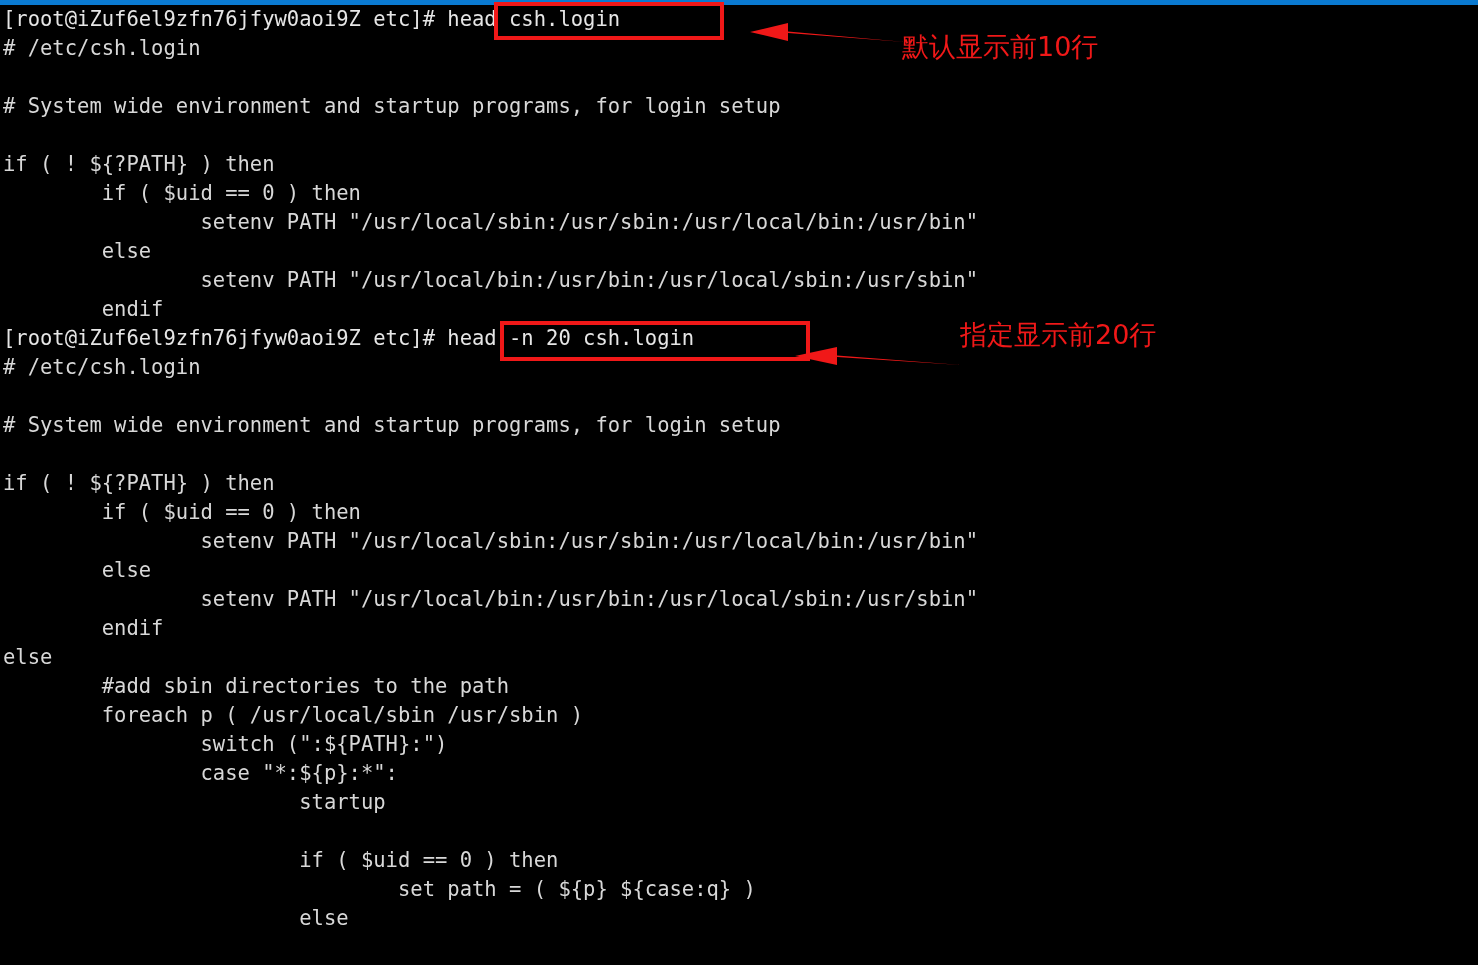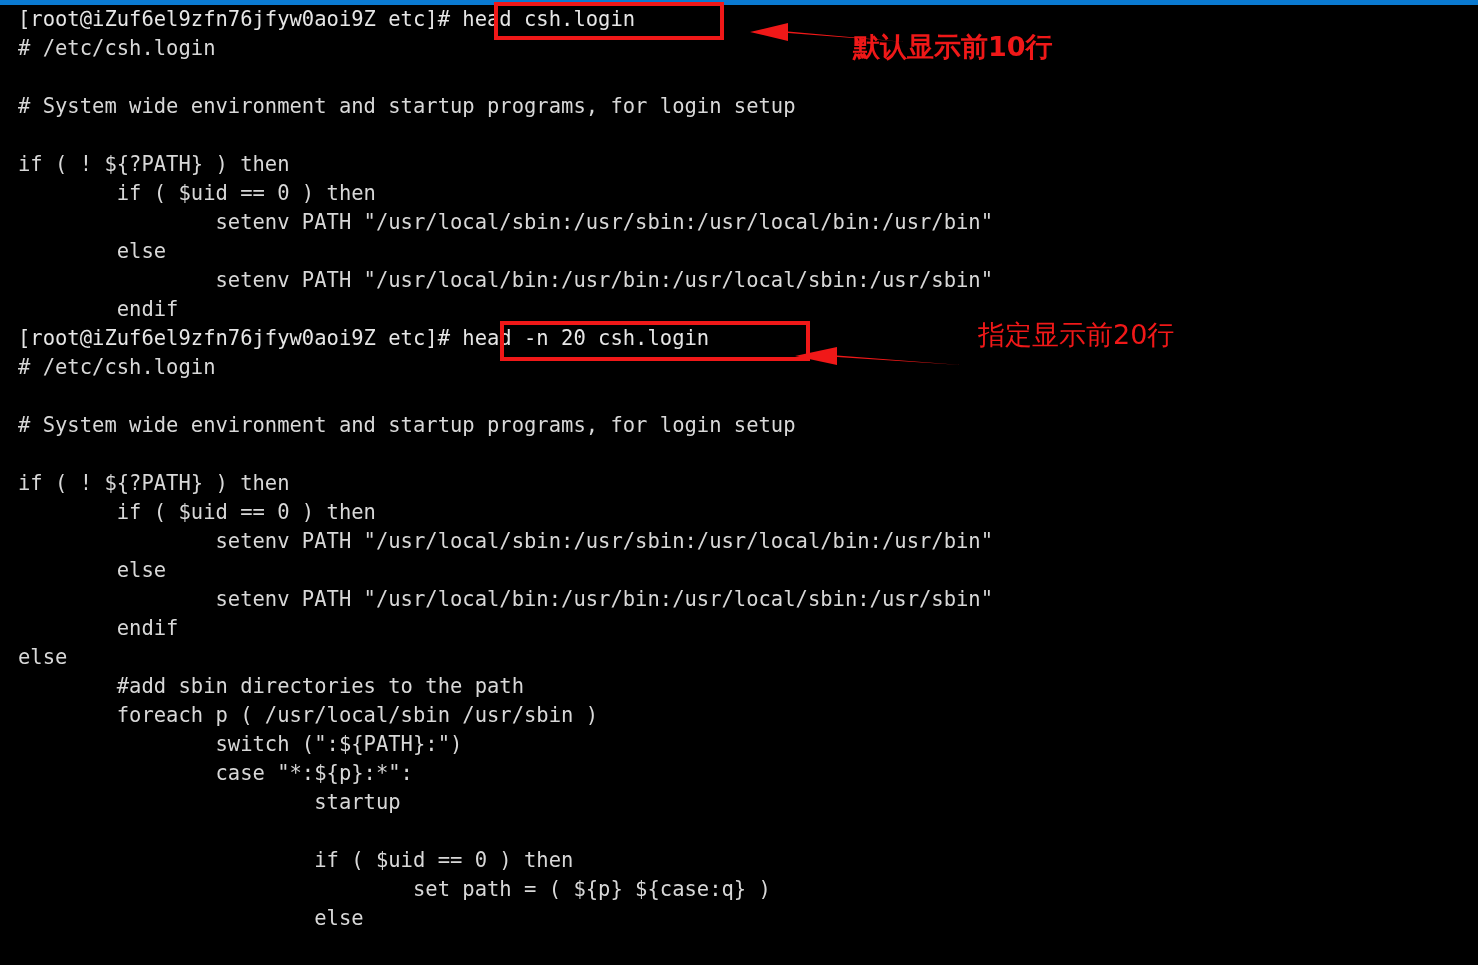--- a/index.html
+++ b/index.html
@@ -26,21 +26,21 @@
   }
   #terminal {
     position: absolute;
     left: 0;
     top: 5px;
     width: 1478px;
     height: 960px;
   }
   .line {
     position: absolute;
-    left: 18px;
+    left: 3px;
     height: 29px;
     line-height: 29px;
     white-space: pre;
     font-size: 20.5px;
     letter-spacing: 0px;
     color: #d8d8d8;
     font-family: "DejaVu Sans Mono", "Liberation Mono", monospace;
   }
   .line.prompt {
     color: #e6e6e6;
@@ -117,23 +117,23 @@
 
 
   </div>
 
   <div class="redbox" style="left:494px; top:2px; width:230px; height:38px;"></div>
 
   <svg class="arrow-svg" style="left:750px; top:20px;" width="160" height="24" viewBox="0 0 160 24">
     <polygon points="155,22 38,11.5 38,3 0,12 38,21 38,13" fill="#f01818"></polygon>
   </svg>
 
-  <div class="cn-label" style="left:853px; top:32px;font-weight:bold;">默认显示前10行</div>
+  <div class="cn-label" style="left:902px; top:32px;">默认显示前10行</div>
 
   <div class="redbox" style="left:500px; top:321px; width:310px; height:40px;"></div>
 
   <svg class="arrow-svg" style="left:795px; top:344px;" width="170" height="24" viewBox="0 0 170 24">
     <polygon points="166,21 42,11.5 42,3 0,12 42,21 42,13" fill="#f01818"></polygon>
   </svg>
 
-  <div class="cn-label" style="left:960px; top:320px;margin-left:18px;">指定显示前20行</div>
+  <div class="cn-label" style="left:960px; top:320px;">指定显示前20行</div>
 
 </div>
 
 </body></html>

